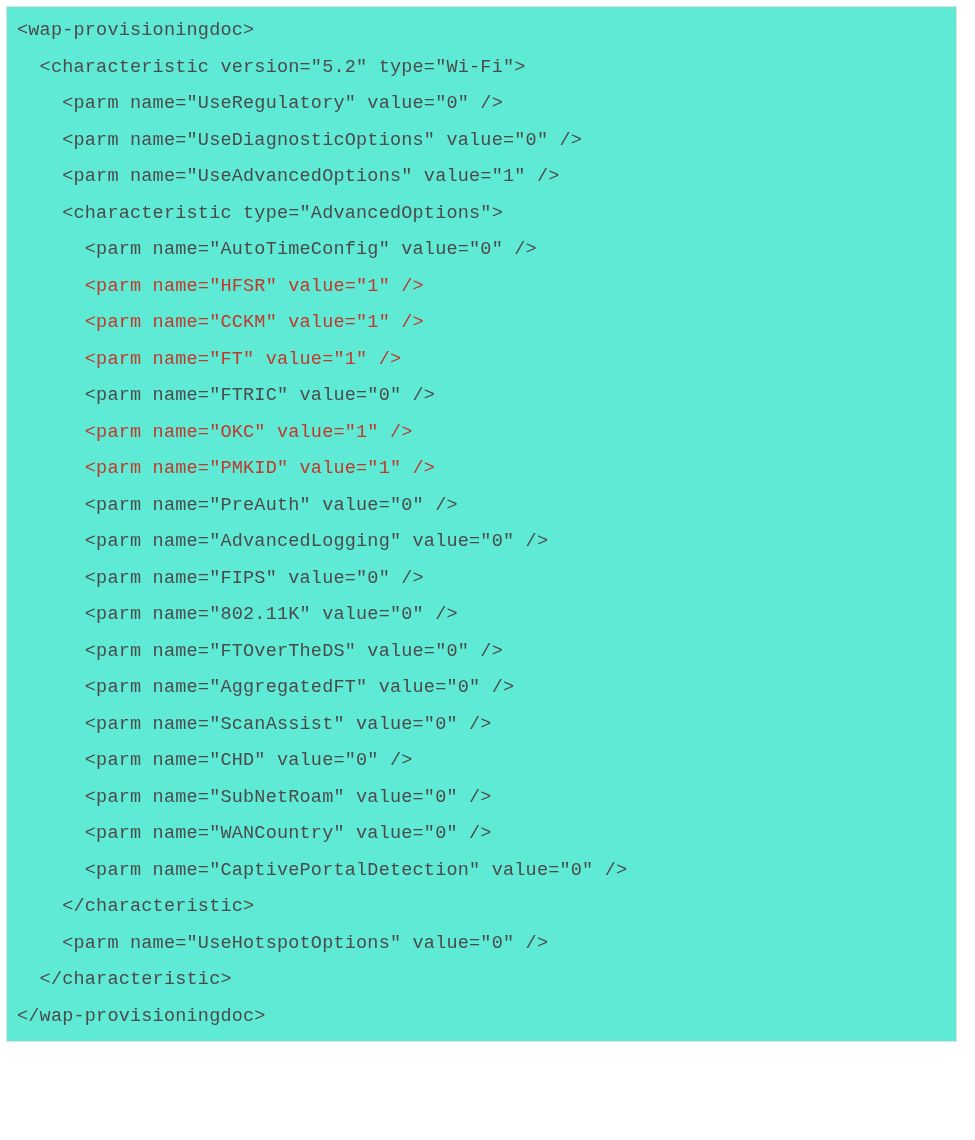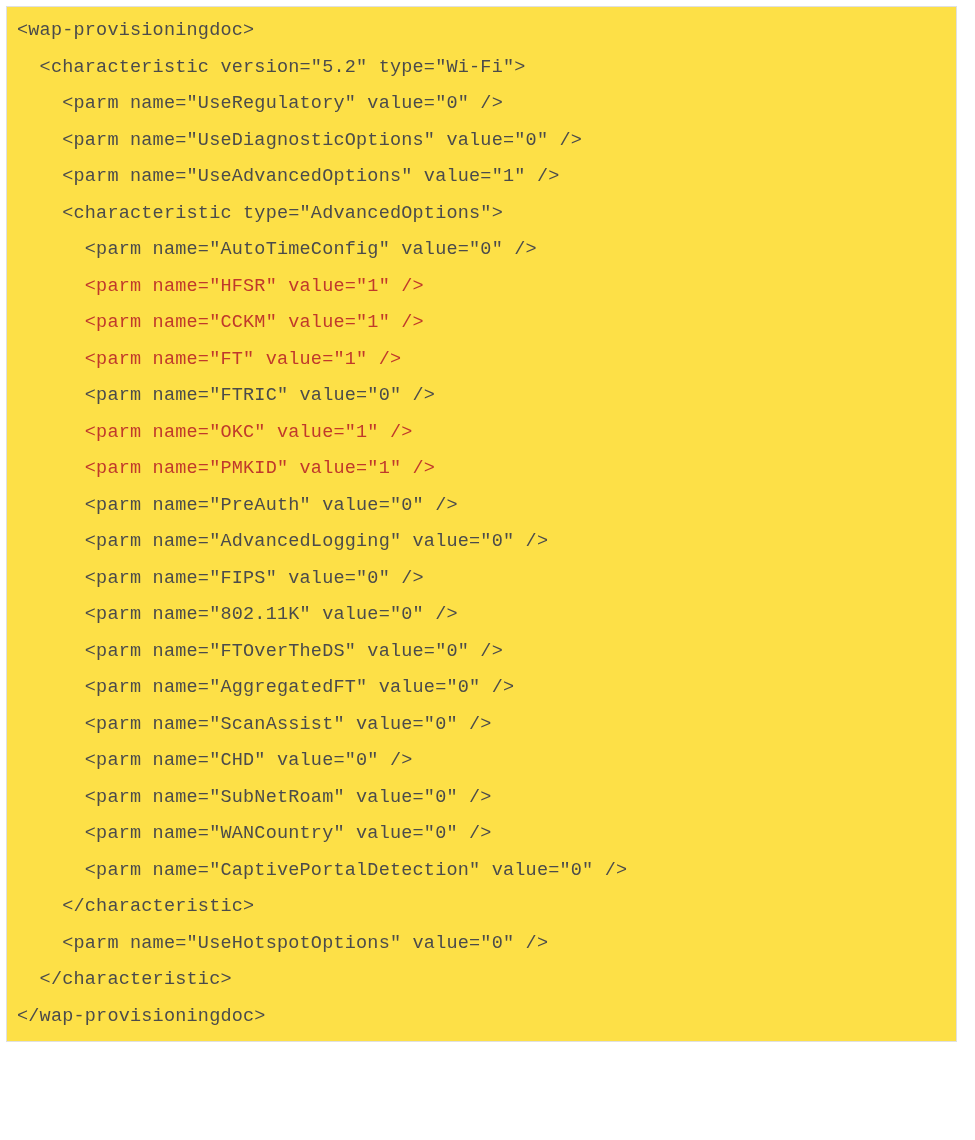--- a/index.html
+++ b/index.html
@@ -4,21 +4,21 @@
 <style>
   html, body {
     margin: 0;
     padding: 0;
     background: #ffffff;
   }
   .code-box {
     width: 951px;
     margin: 6px;
     padding: 6px 10px 6px 10px;
-    background: #fde047;
+    background: #5eead4;
     border: 1px solid #e0e0e0;
     box-sizing: border-box;
   }
   pre {
     margin: 0;
     font-family: Consolas, "Courier New", monospace;
     font-size: 18.5px;
     line-height: 36.5px;
     letter-spacing: 0.2px;
     color: #4b4b4b;

